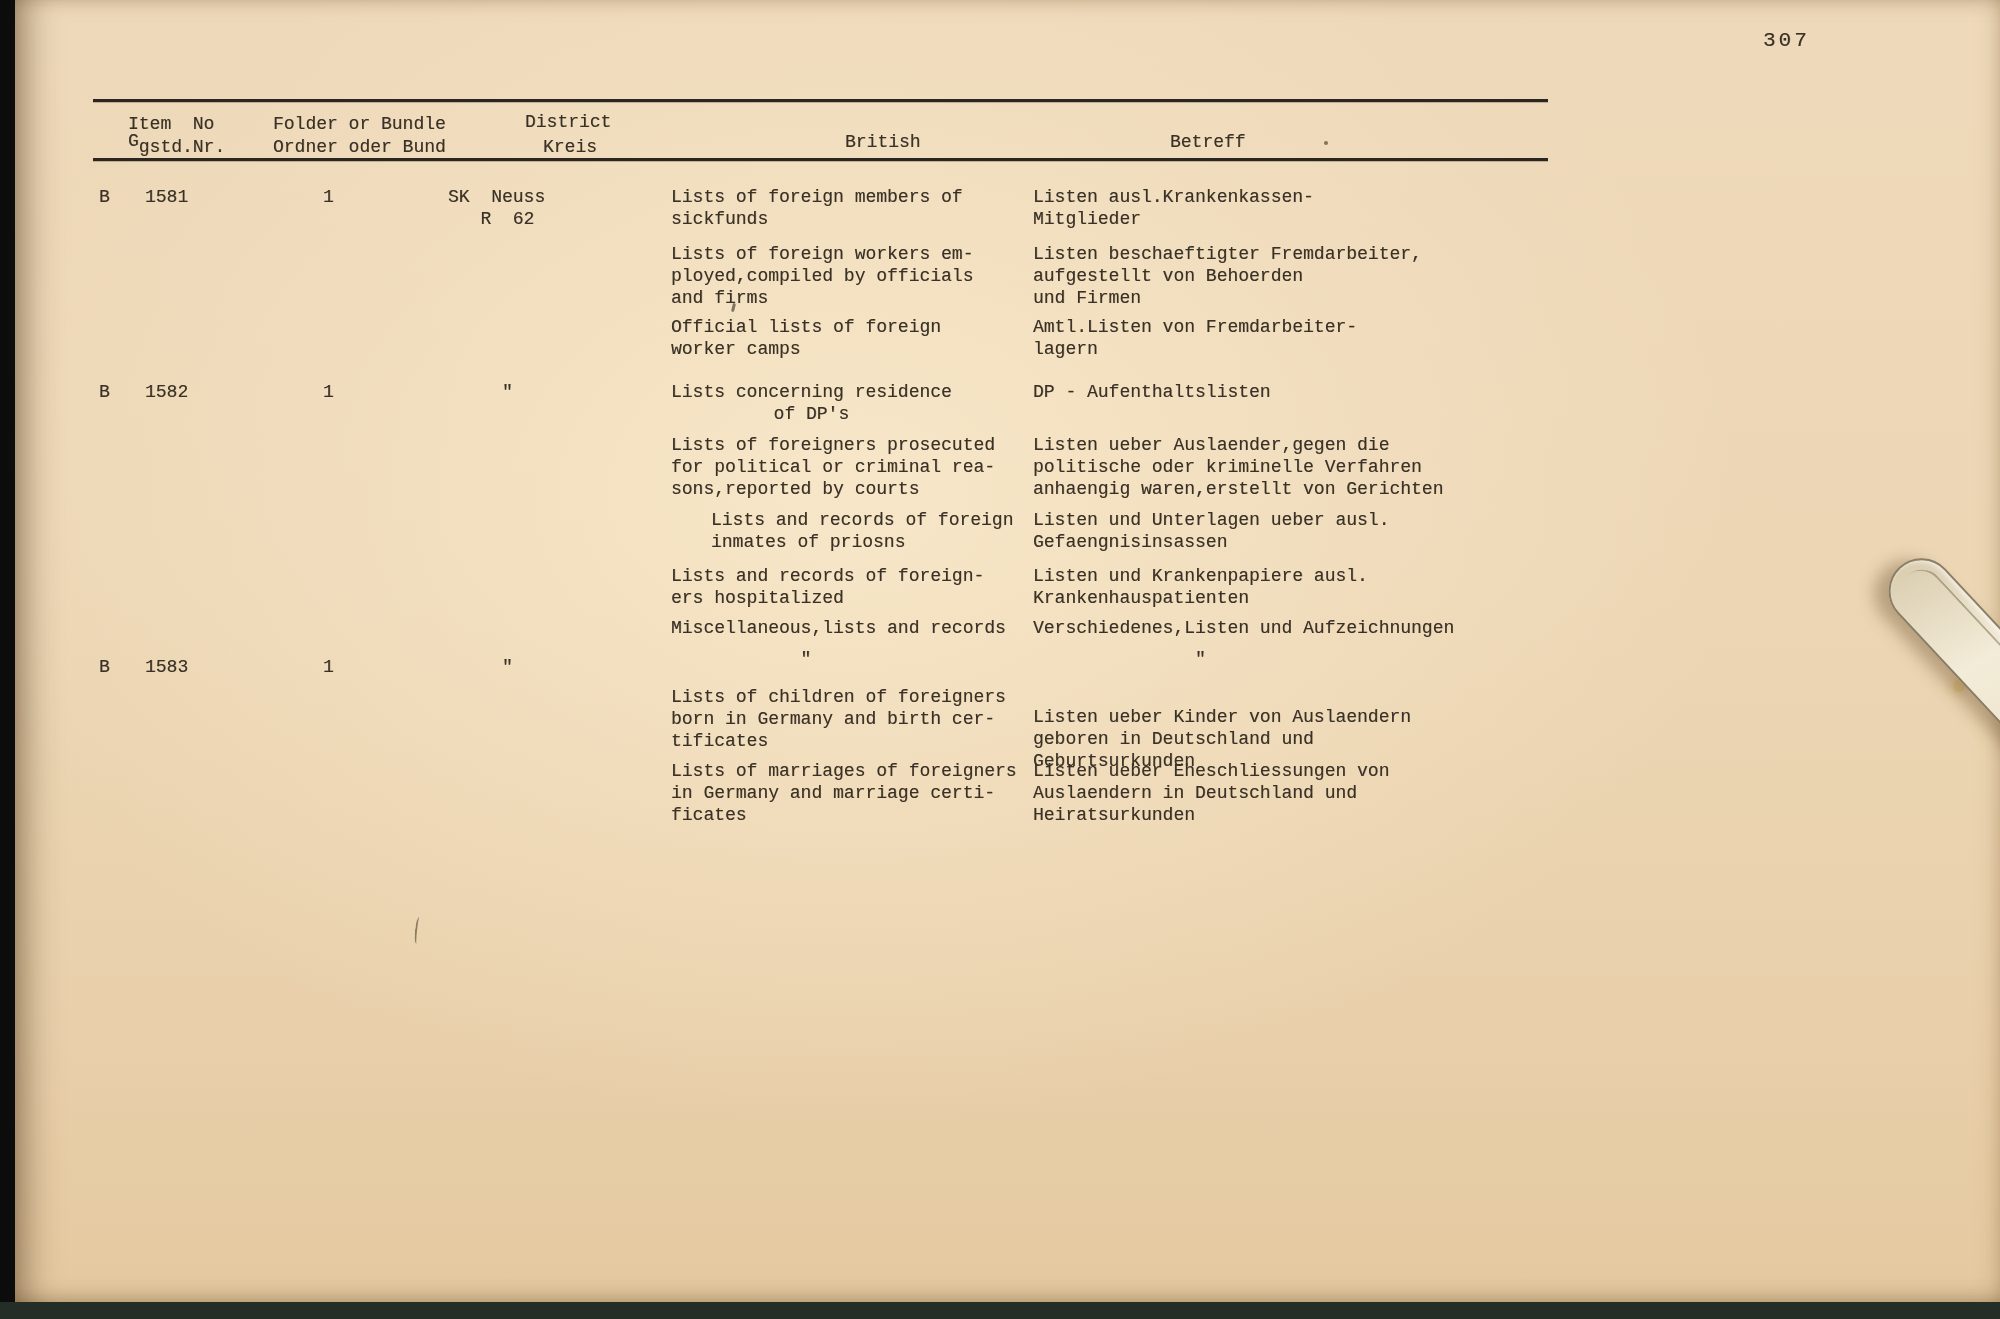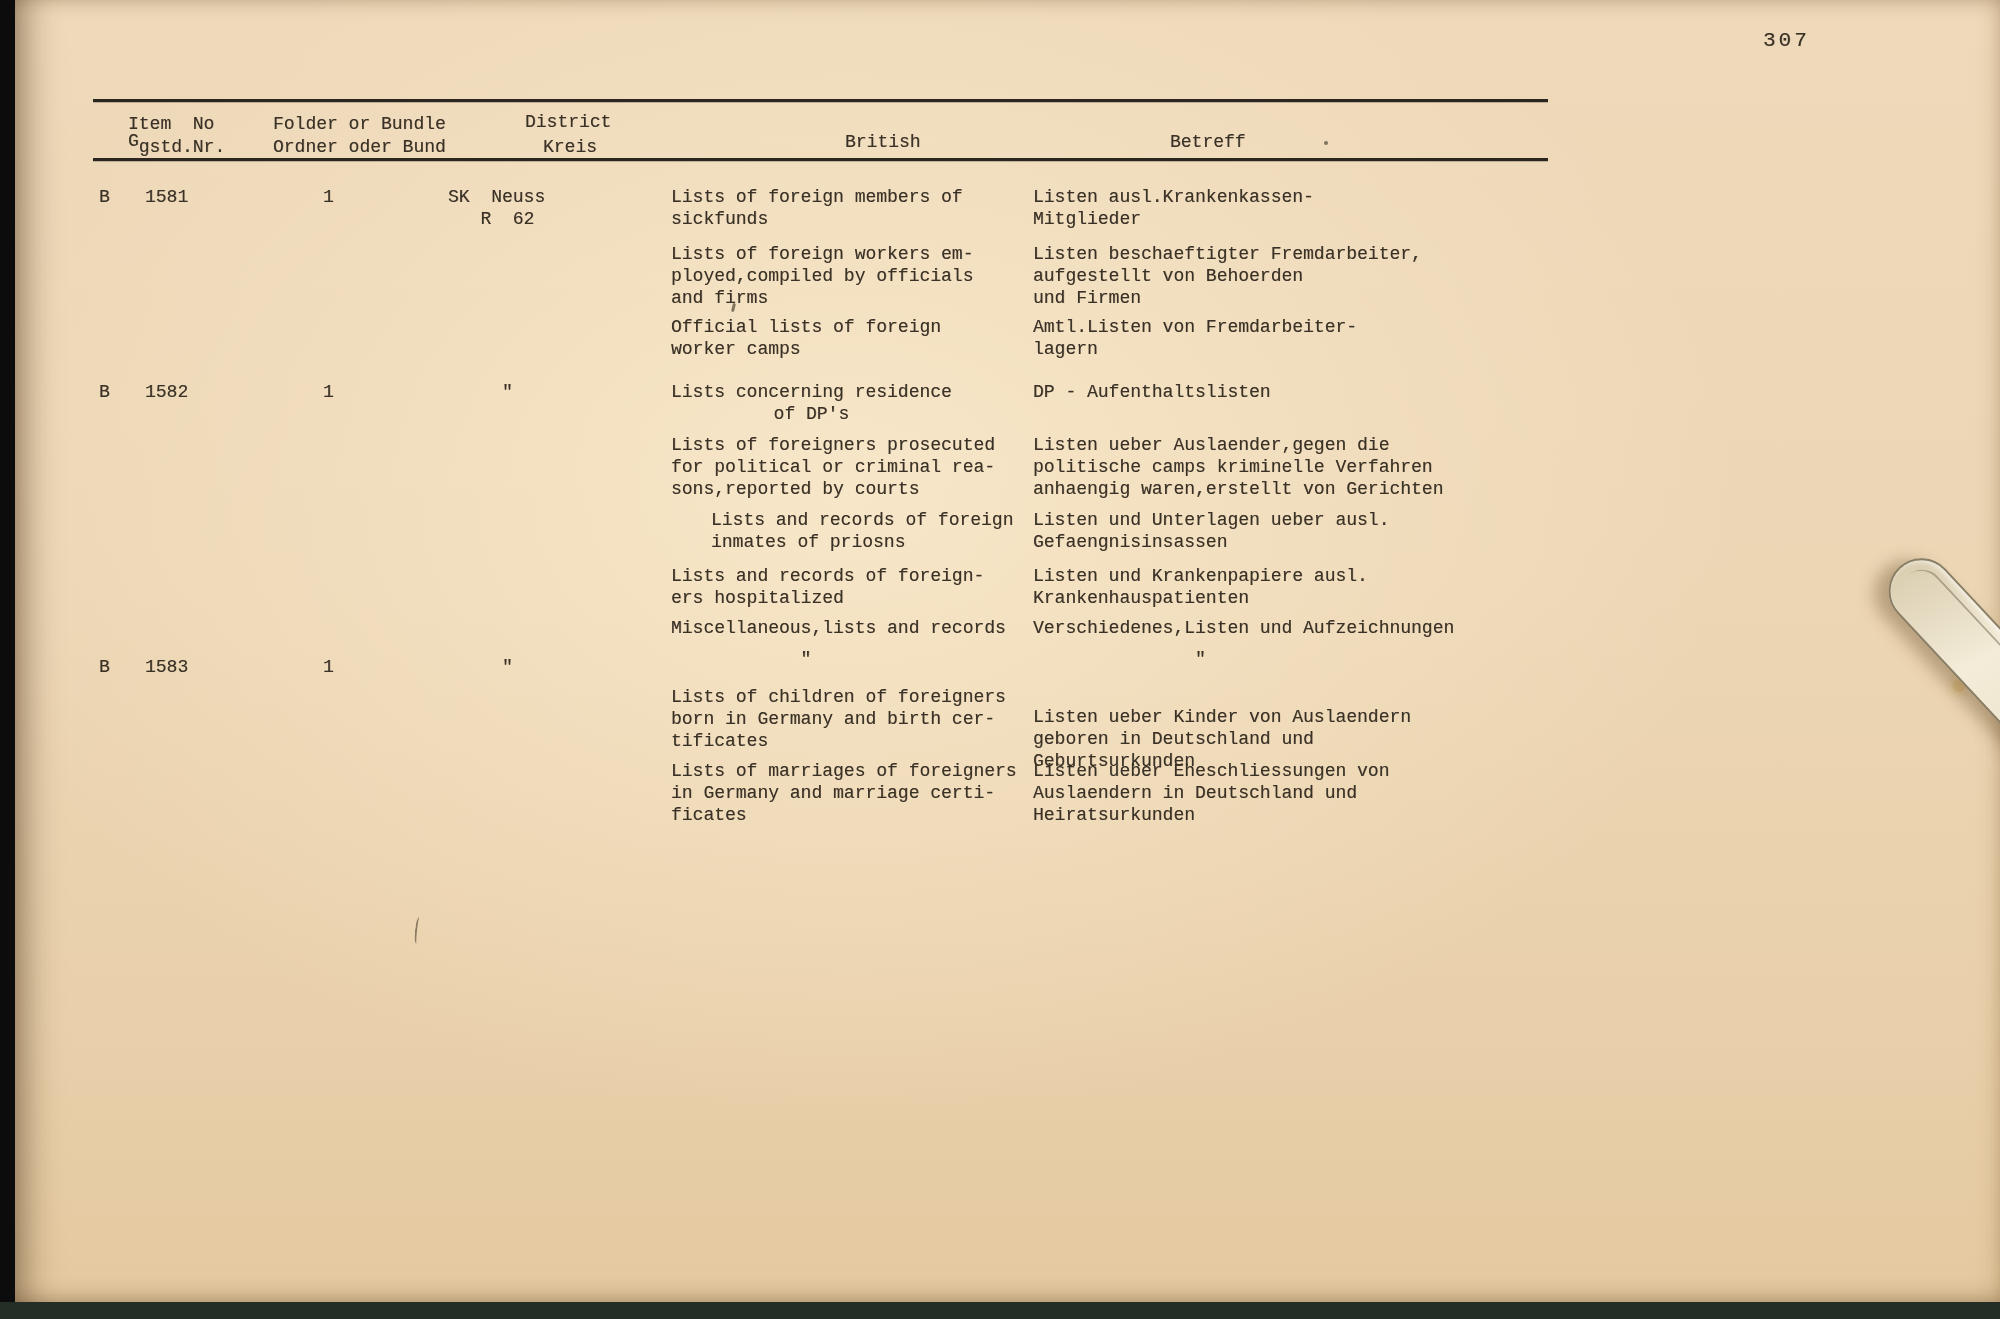--- a/index.html
+++ b/index.html
@@ -100,21 +100,21 @@
         <div class="cell" style="left: 130px; top: 381px;">1582</div>
         <div class="cell" style="left: 308px; top: 381px;">1</div>
         <div class="cell" style="left: 433px; top: 381px;">     "</div>
         <div class="cell" style="left: 656px; top: 381px; text-align: center;">Lists concerning residence
 of DP's</div>
         <div class="cell" style="left: 1018px; top: 381px;">DP - Aufenthaltslisten</div>
         <div class="cell" style="left: 656px; top: 434px;">Lists of foreigners prosecuted
 for political or criminal rea-
 sons,reported by courts</div>
         <div class="cell" style="left: 1018px; top: 434px;">Listen ueber Auslaender,gegen die
-politische camps kriminelle Verfahren
+politische oder kriminelle Verfahren
 anhaengig waren,erstellt von Gerichten</div>
         <div class="cell" style="left: 656px; top: 509px; margin-left: 40px;">Lists and records of foreign
 inmates of priosns</div>
         <div class="cell" style="left: 1018px; top: 509px;">Listen und Unterlagen ueber ausl.
 Gefaengnisinsassen</div>
         <div class="cell" style="left: 656px; top: 565px;">Lists and records of foreign-
 ers hospitalized</div>
         <div class="cell" style="left: 1018px; top: 565px;">Listen und Krankenpapiere ausl.
 Krankenhauspatienten</div>
         <div class="cell" style="left: 656px; top: 617px;">Miscellaneous,lists and records</div>

